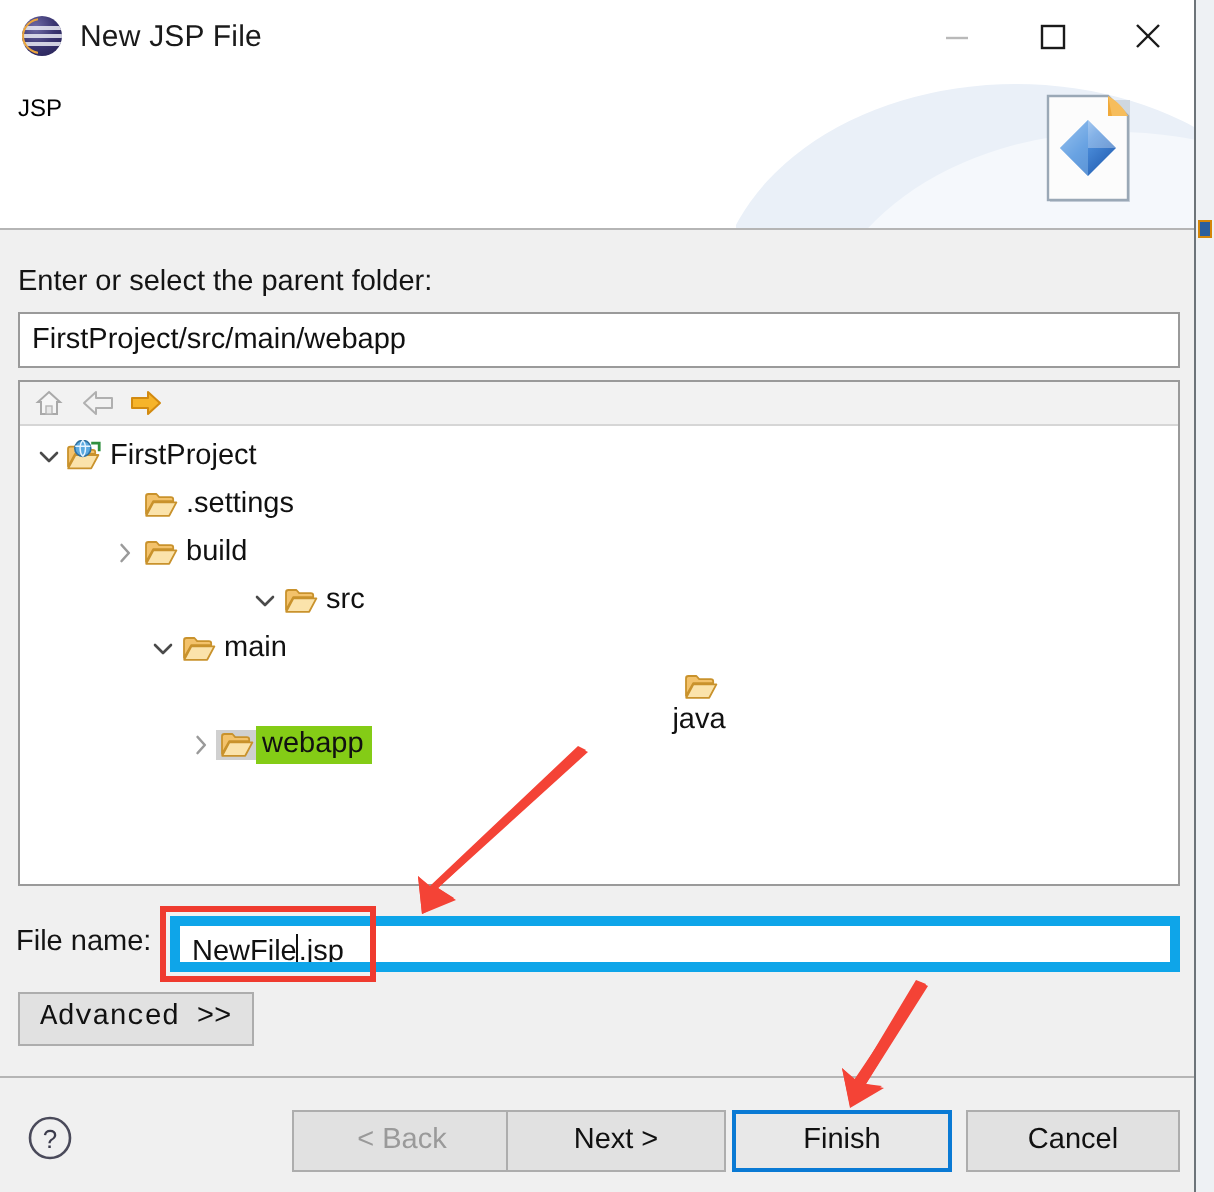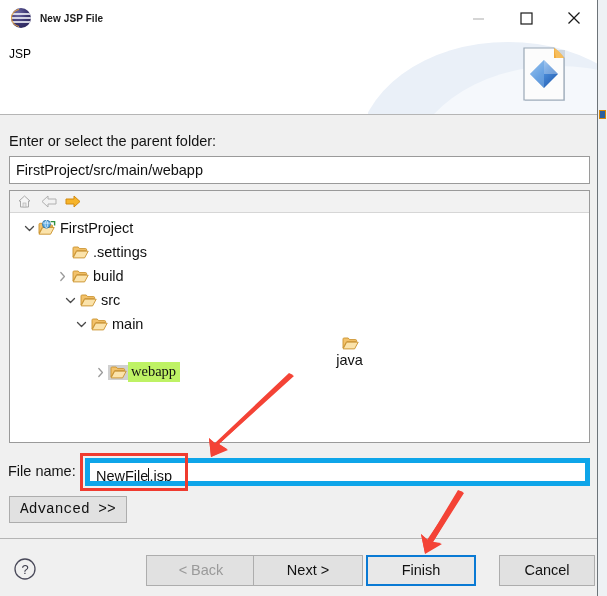--- a/index.html
+++ b/index.html
@@ -94,24 +94,23 @@
   .title-icon .ring {
     position: absolute;
     left: 0; top: 1px;
     width: 19px; height: 18px;
     border-radius: 50%;
     border: 1.5px solid #e8a33d;
     box-sizing: border-box;
     clip-path: polygon(0 0, 42% 0, 42% 100%, 0 100%);
   }
   .title-text {
-    font-size: 10px;
+    font-size: 15px;
     color: #1a1a1a;
     letter-spacing: .1px;
-    font-weight: bold;
   }
   .win-buttons {
     position: absolute;
     right: 0; top: 0;
     height: 36px;
     display: flex;
   }
   .win-btn {
     width: 48px;
     height: 36px;
@@ -253,22 +252,21 @@
     width: 20px;
     flex: none;
     display: flex;
     align-items: center;
     justify-content: center;
   }
   .tree-row .tlabel {
     padding: 1px 4px 2px 3px;
   }
   .tree-row.selected .tlabel {
-    background: #bef264;
-    font-family: Liberation Serif, serif;
+    background: #84cc16;
   }
   .tree-row.selected .ficon {
     background: #d0d0d0;
   }
 
   
   .label-filename {
     position: absolute;
     left: 8px;
     top: 463px;
@@ -350,21 +348,21 @@
   }
   .btn.disabled { color: #9a9a9a; background: #e1e1e1; }
   .btn.focused {
     border: 2px solid #0a7ad4;
     line-height: 27px;
     background: #e8e8e8;
   }
   .btn-back   { left: 146px; width: 110px; }
   .btn-next   { left: 253px; width: 110px; }
   .btn-finish { left: 366px; width: 110px; }
-  .btn-cancel { left: 499px; width: 96px; }
+  .btn-cancel { left: 483px; width: 107px; }
 
   
   .anno { position: absolute; pointer-events: none; }
   .anno-box {
     left: 80px;
     top: 453px;
     width: 108px;
     height: 38px;
     border: 3px solid #ef3b2f;
     box-sizing: border-box;
@@ -460,21 +458,21 @@
           </svg>
         </div>
         <div class="tb-icon">
           <svg width="16" height="13" viewBox="0 0 16 13">
             <path d="M9 1 L15 6.5 L9 12 V9 H1 V4 H9 Z" fill="#f6b42a" stroke="#d28a10" stroke-width="1" stroke-linejoin="round"></path>
           </svg>
         </div>
       </div>
 
       <div class="tree-rows">
-          <div class="tree-row" style="padding-left: 11px;">
+          <div class="tree-row" style="padding-left: 6px;">
             <span class="twisty">
               <svg width="11" height="9" viewBox="0 0 11 9">
                 <path d="M1.5 2.5 L5.5 6.5 L9.5 2.5" fill="none" stroke="#4a4a4a" stroke-width="1.3" stroke-linecap="round" stroke-linejoin="round"></path>
               </svg>
             </span>
             <span class="ficon">
               <svg width="19" height="16" viewBox="0 0 19 16">
                 <path d="M1 4.5 C1 3.6 1.5 3.3 2.2 3.3 H6.2 L7.6 4.9 H13.4 C14.2 4.9 14.6 5.3 14.6 6 V6.9 H4.6 L1 13.3 Z" fill="#f3c26b" stroke="#c9922c" stroke-width=".9" stroke-linejoin="round"></path>
                 <path d="M4.7 7.5 H16.2 L12.6 14.2 H1.1 Z" fill="#fbe3ab" stroke="#c9922c" stroke-width=".9" stroke-linejoin="round"></path>
                 <circle cx="8.4" cy="4.2" r="4" fill="#5aa9e0" stroke="#2f6f9e" stroke-width=".8"></circle>
@@ -501,21 +499,21 @@
               </svg>
             </span>
             <span class="ficon">
               <svg width="17" height="15" viewBox="0 0 17 15">
                 <path d="M1 3.2 C1 2.3 1.5 2 2.2 2 H6.2 L7.6 3.6 H13.4 C14.2 3.6 14.6 4 14.6 4.7 V5.6 H4.6 L1 12 Z" fill="#f3c26b" stroke="#c9922c" stroke-width=".9" stroke-linejoin="round"></path>
                 <path d="M4.7 6.2 H16.2 L12.6 12.9 H1.1 Z" fill="#fbe3ab" stroke="#c9922c" stroke-width=".9" stroke-linejoin="round"></path>
               </svg>
             </span>
             <span class="tlabel">build</span>
           </div>
-          <div class="tree-row" style="padding-left: 52px;">
+          <div class="tree-row" style="padding-left: 68px; margin-left: 46px;">
             <span class="twisty">
               <svg width="11" height="9" viewBox="0 0 11 9">
                 <path d="M1.5 2.5 L5.5 6.5 L9.5 2.5" fill="none" stroke="#4a4a4a" stroke-width="1.3" stroke-linecap="round" stroke-linejoin="round"></path>
               </svg>
             </span>
             <span class="ficon">
               <svg width="17" height="15" viewBox="0 0 17 15">
                 <path d="M1 3.2 C1 2.3 1.5 2 2.2 2 H6.2 L7.6 3.6 H13.4 C14.2 3.6 14.6 4 14.6 4.7 V5.6 H4.6 L1 12 Z" fill="#f3c26b" stroke="#c9922c" stroke-width=".9" stroke-linejoin="round"></path>
                 <path d="M4.7 6.2 H16.2 L12.6 12.9 H1.1 Z" fill="#fbe3ab" stroke="#c9922c" stroke-width=".9" stroke-linejoin="round"></path>
               </svg>

